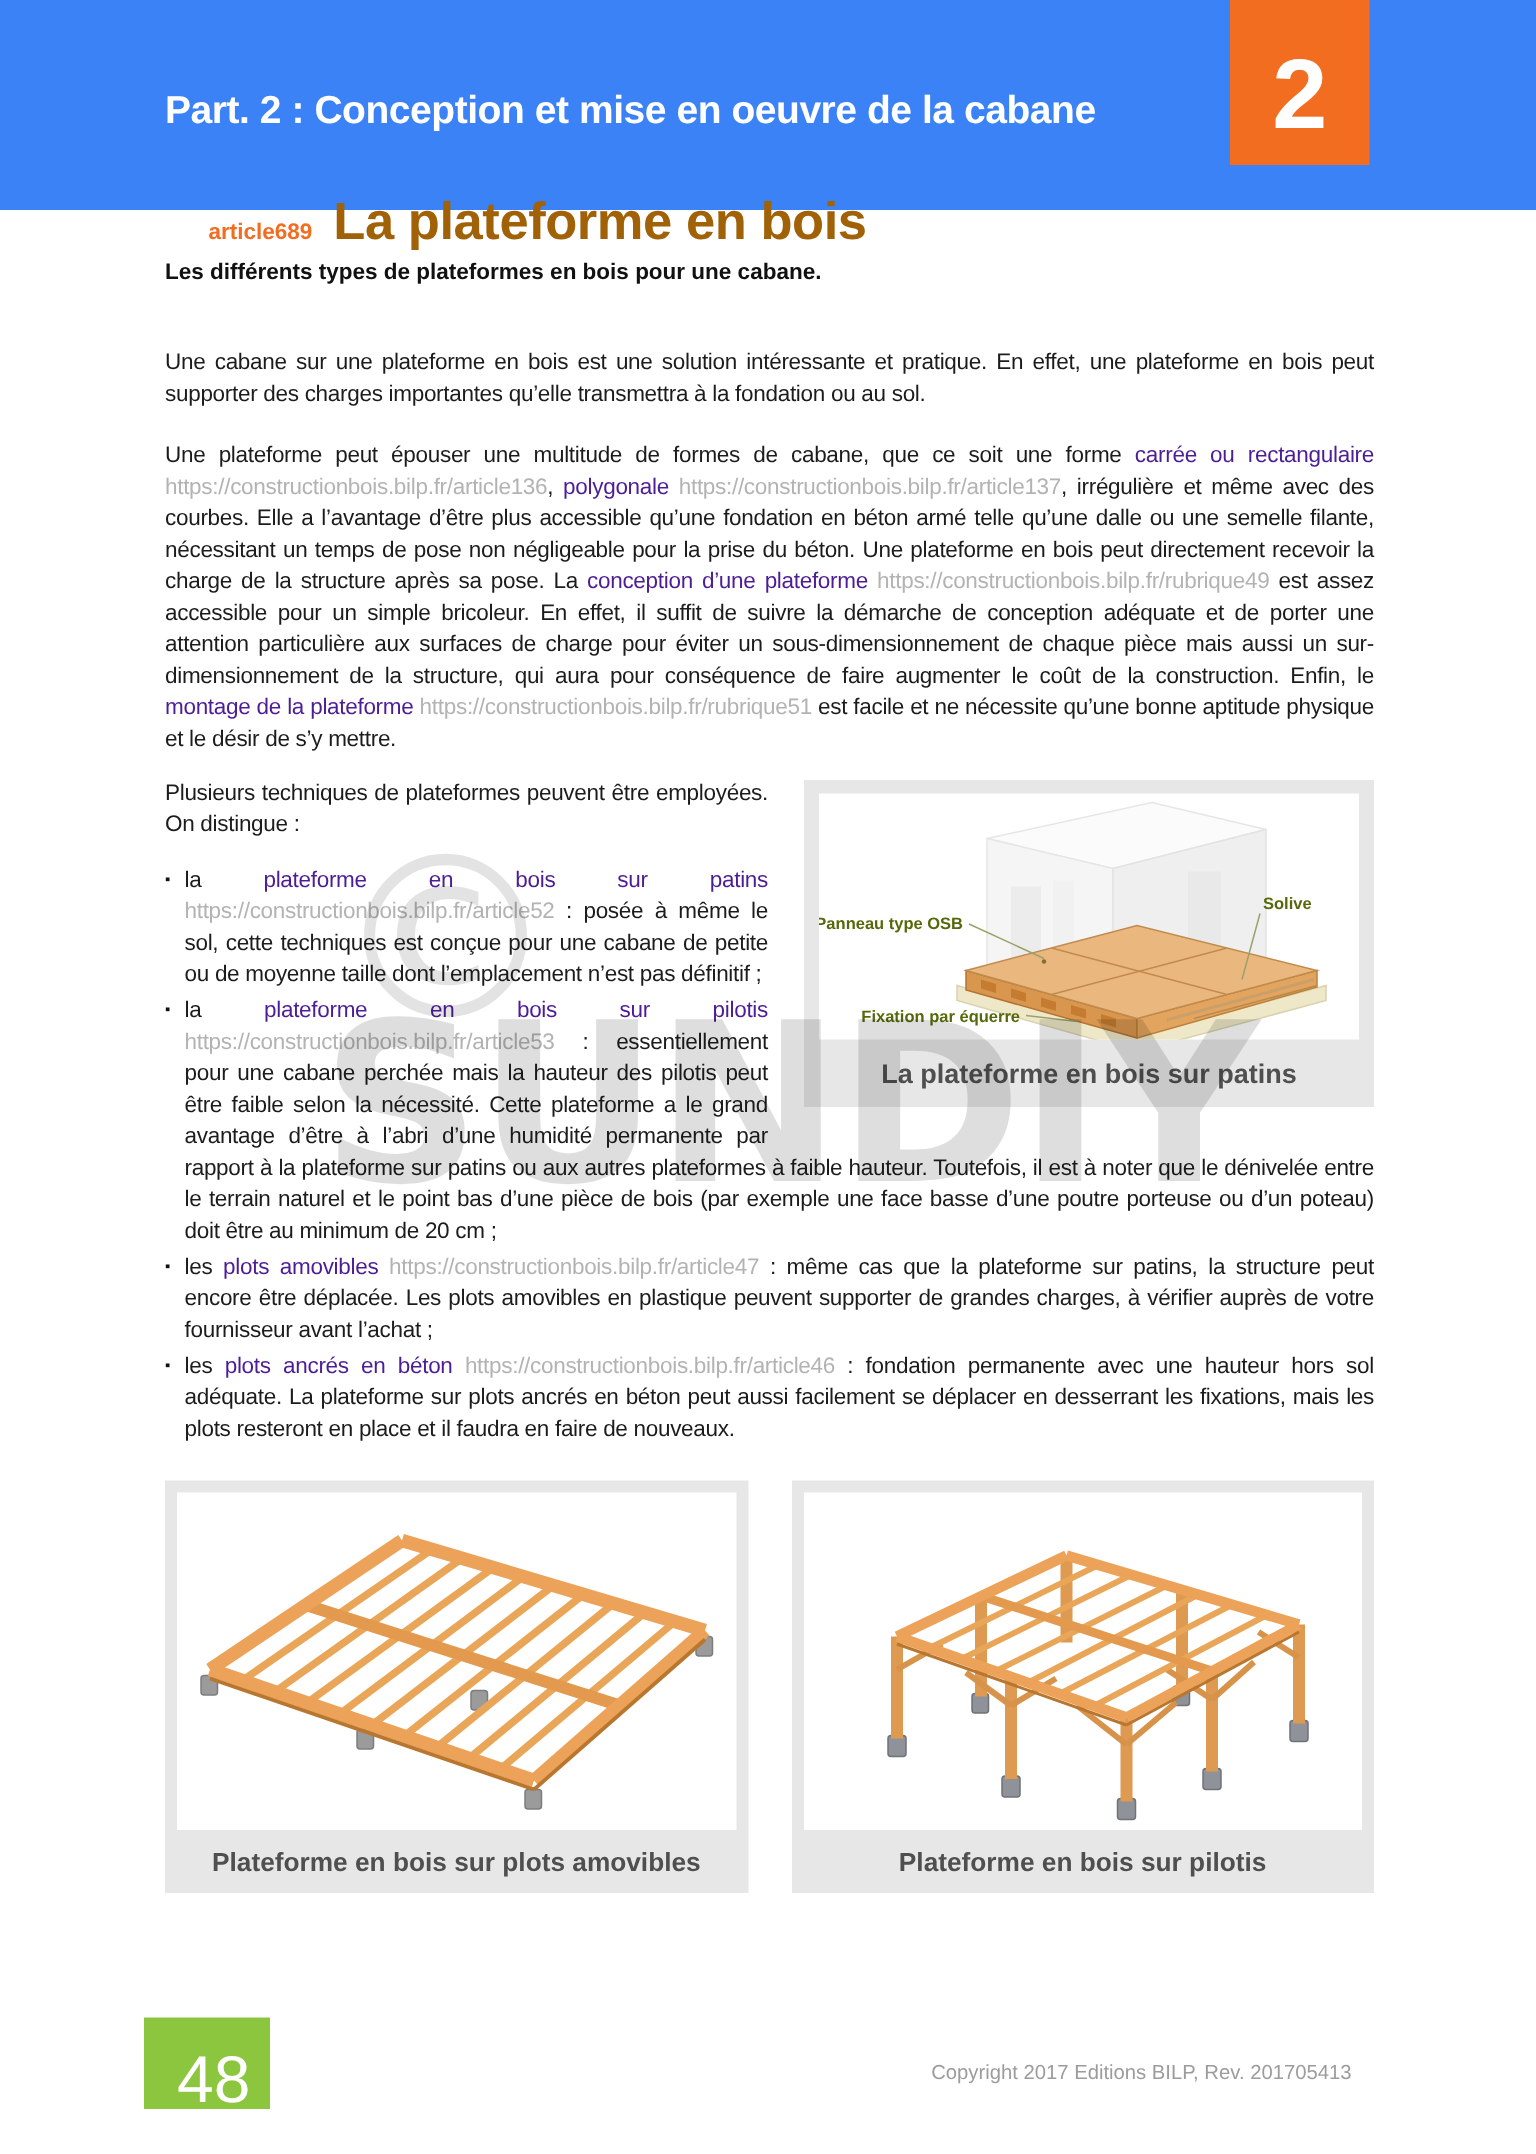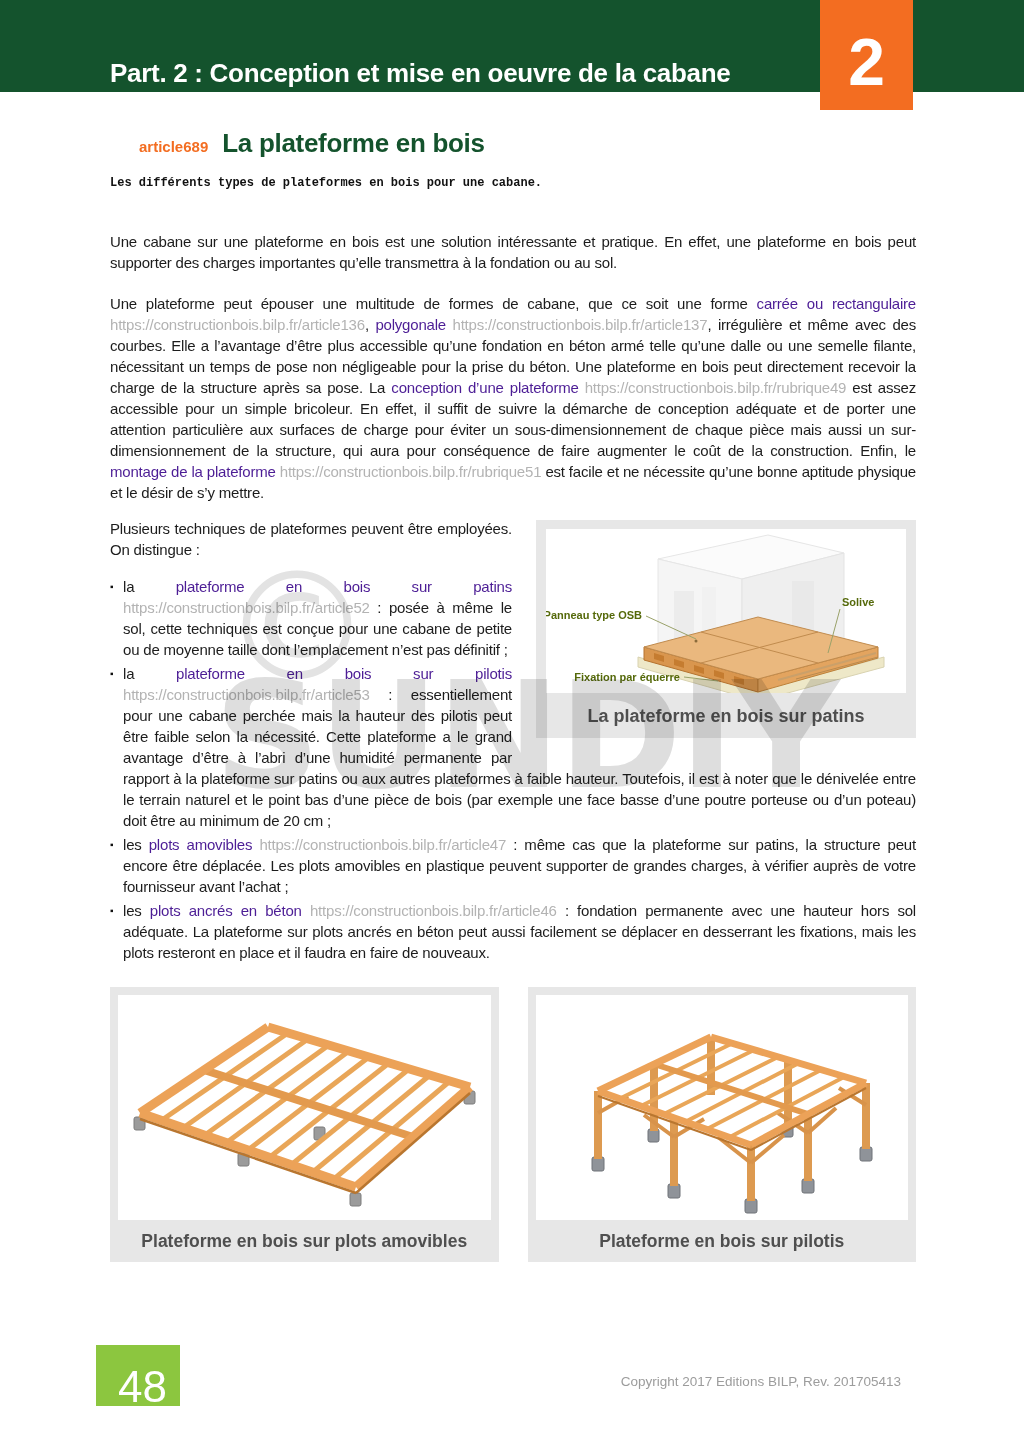--- a/index.html
+++ b/index.html
@@ -1,31 +1,31 @@
 <!DOCTYPE html>
 <html><head>
 <meta charset="utf-8">
 <style>
   html,body{margin:0;padding:0;background:#fff;}
   .page{position:relative;width:1024px;height:1436px;background:#fff;overflow:hidden;
         font-family:"Liberation Sans",sans-serif;color:#1c1c1c;}
 
   
-  .chapter-header{position:absolute;left:0;top:0;width:1024px;height:92px;background:#14532d;}
+  .chapter-header{position:absolute;left:0;top:0;width:1024px;height:140px;background:#3b82f6;}
   .chapter-title{position:absolute;left:110px;top:58px;color:#fff;font-size:26px;font-weight:bold;letter-spacing:-0.3px;}
   .chapter-number-box{position:absolute;left:820px;top:0;width:93px;height:110px;background:#f36d21;
                       display:flex;align-items:center;justify-content:center;}
   .chapter-number-box span{color:#fff;font-size:66px;font-weight:bold;margin-top:14px;}
 
   
   .content{position:absolute;left:110px;top:128px;width:806px;}
   .article-title-row{display:flex;align-items:baseline;gap:14px;}
   .article-id{color:#f36d21;font-size:15px;font-weight:bold;margin-left:29px;}
-  .article-title{margin:0;color:#14532d;font-size:26px;font-weight:bold;letter-spacing:-0.3px;}
-  .article-subtitle{margin:17px 0 0 0;font-size:12px;font-weight:bold;color:#111;font-family:Liberation Mono, monospace;}
+  .article-title{margin:0;color:#a16207;font-size:35px;font-weight:bold;letter-spacing:-0.3px;}
+  .article-subtitle{margin:5px 0 0 0;font-size:15px;font-weight:bold;color:#111;}
 
   .body-text{margin:0;font-size:15px;line-height:21px;text-align:justify;letter-spacing:-0.2px;}
   .p1{margin-top:41px;}
   .p2{margin-top:20px;}
   .seg-link{color:#4c1d95;}
   .seg-url{color:#b3b3b3;overflow-wrap:anywhere;}
 
   .two-col-section{margin-top:15px;}
   .p3{margin-bottom:16px;}
 

